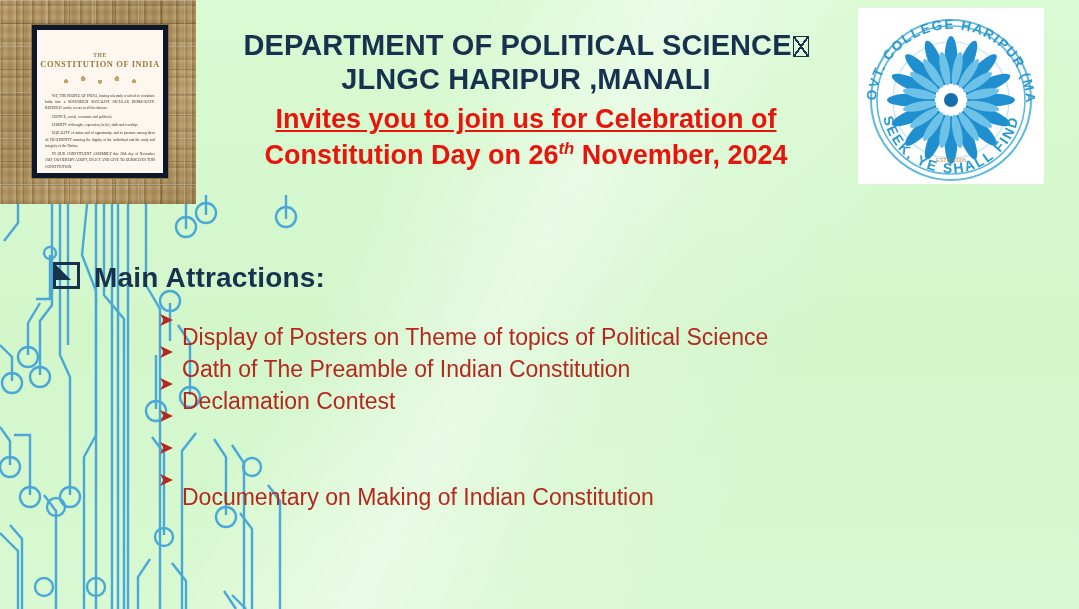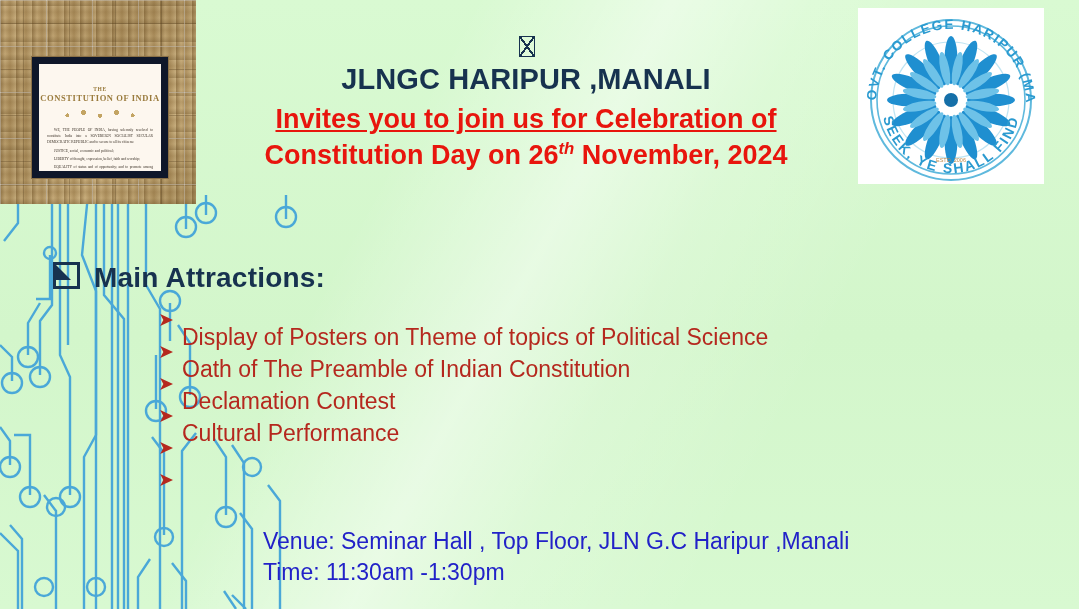--- a/index.html
+++ b/index.html
@@ -69,24 +69,23 @@
       linear-gradient(to bottom, rgba(90,68,34,0.35) 1px, transparent 1px);
     background-size: 46px 46px, 46px 46px, 23px 23px, 23px 23px;
   }
   #constitution .cpanel {
     position: absolute;
     left: 32px;
     top: 25px;
     right: 28px;
     bottom: 26px;
     background: #fdf7ef;
-    border: 7px solid #0f172a;
+    border: 5px solid #0f172a;
     box-shadow: 0 0 0 1px #8a7047;
     overflow: hidden;
-    margin-top: 32px;
   }
   #constitution .ctitle {
     margin-top: 22px;
     text-align: center;
     font-family: "Liberation Serif", serif;
     font-weight: bold;
     font-size: 8.5px;
     letter-spacing: 0.6px;
     color: #9a7b3d;
     line-height: 1.35;
@@ -443,21 +442,21 @@
         <textPath href="#arcTop" startOffset="50%" text-anchor="middle">JLN GOVT. COLLEGE HARIPUR (MANALI)</textPath>
       </text>
       <text font-family="'Liberation Sans', sans-serif" font-size="14" font-weight="bold" fill="#2a9ad0" letter-spacing="2">
         <textPath href="#arcBot" startOffset="50%" text-anchor="middle">SEEK, YE SHALL FIND</textPath>
       </text>
       <text x="93" y="154" text-anchor="middle" font-family="'Liberation Sans', sans-serif" font-size="5.5" fill="#c08a4a">ESTD. 2006</text>
     </svg>
   </div>
 
   <div id="header">
-    <div class="hl1"><span class="tofu"></span></div>
+    <div class="hl1"><span>DEPARTMENT OF POLITICAL SCIENCE</span><span class="tofu"></span></div>
     <div class="hl2">JLNGC HARIPUR ,MANALI</div>
     <div class="hl3">Invites you to join us  for Celebration of</div>
     <div class="hl4"><span>Constitution Day on 26</span><span class="sup">th</span><span> November, 2024</span></div>
   </div>
 
   <div id="attractions-heading">
     <span class="sq-bullet"></span>
     <span class="label">Main Attractions:</span>
   </div>
 
@@ -469,28 +468,24 @@
     <div class="attr-item">
       <span class="arrow">➤</span>
       <span class="attr-text">Oath of The Preamble of Indian Constitution</span>
     </div>
     <div class="attr-item">
       <span class="arrow">➤</span>
       <span class="attr-text">Declamation Contest</span>
     </div>
     <div class="attr-item">
       <span class="arrow">➤</span>
-      <span class="attr-text">Cultural Performance</span>
-    </div>
-    <div class="attr-item">
-      <span class="arrow">➤</span>
-    </div>
-    <div class="attr-item">
-      <span class="arrow">➤</span>
+    </div>
+    <div class="attr-item">
+      <span class="arrow">➤</span>
+    </div>
+    <div class="attr-item">
+      <span class="arrow">➤</span>
+      <span class="attr-text">Documentary on Making of  Indian Constitution</span>
     </div>
   </div>
 
-  <div id="venue-block">
-    <div class="venue-line">Venue: Seminar Hall , Top Floor, JLN G.C Haripur ,Manali</div>
-    <div class="venue-line">Time: 11:30am  -1:30pm</div>
-  </div>
 
 </div>
 
 </body></html>

